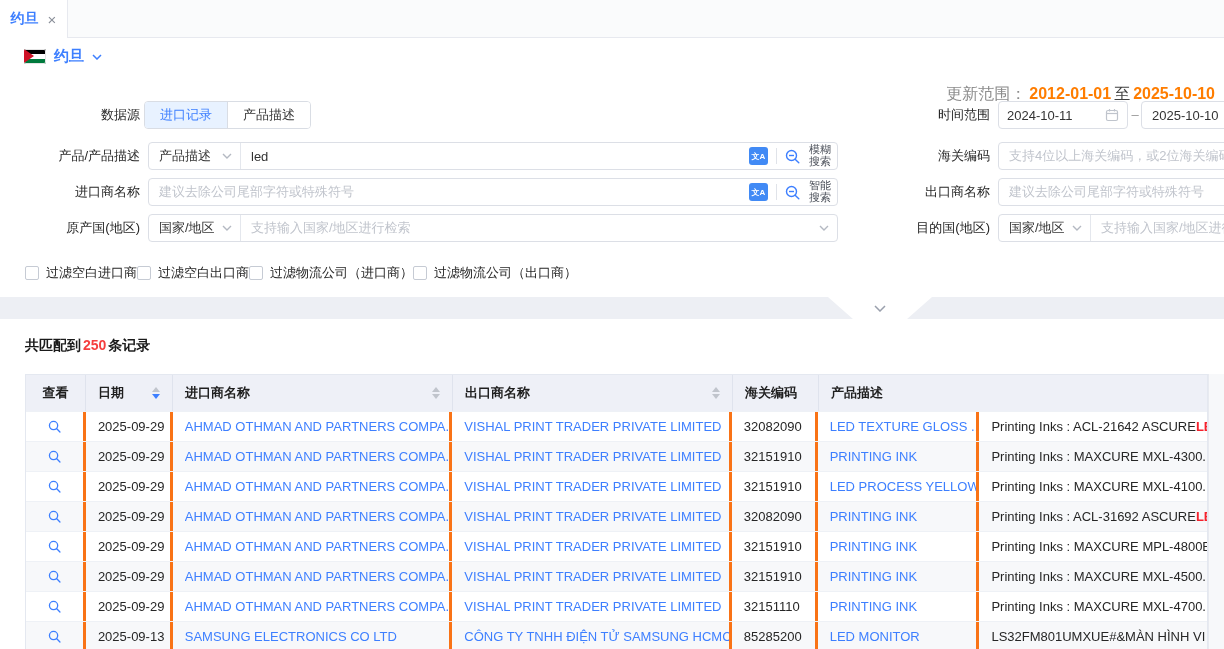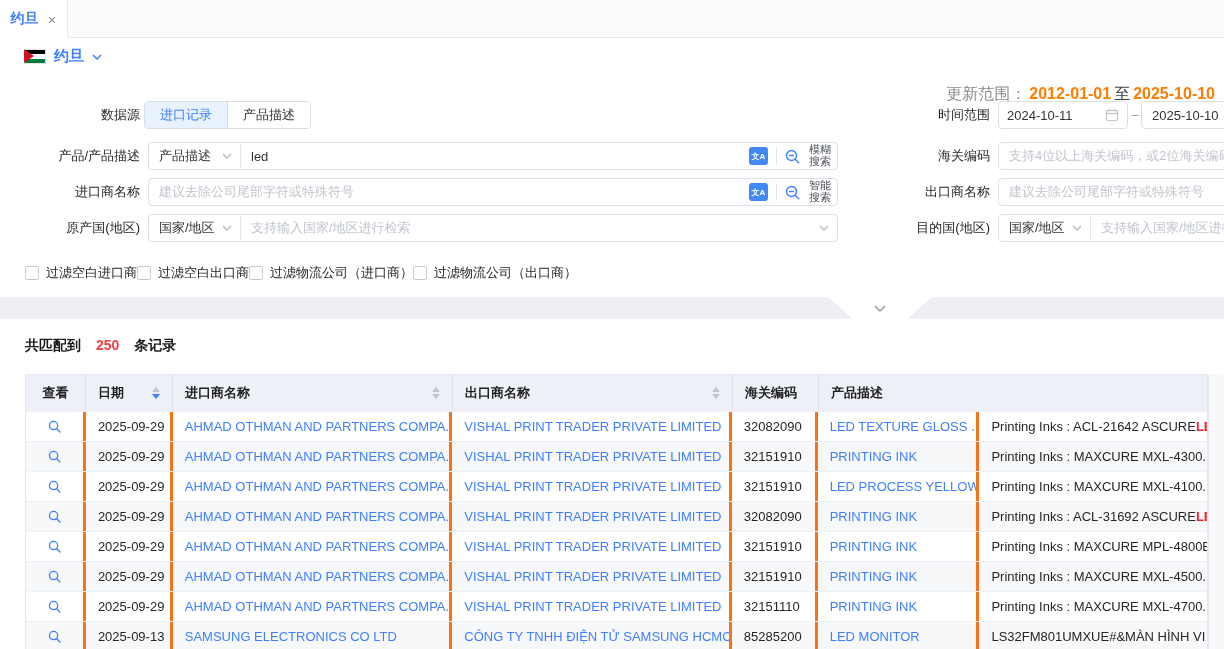--- a/index.html
+++ b/index.html
@@ -54,21 +54,21 @@
   .cb-box { width:14px; height:14px; border:1px solid #c6cbd4; border-radius:2px; background:#fff; margin-right:7px; flex:none; }
   .cb-label { font-size:13px; color:#262626; white-space:nowrap; }
 
   
   .band { position:absolute; top:297px; left:0; width:1224px; height:22px; background:#edeff4; }
   .notch { position:absolute; top:297px; left:828px; width:104px; height:22px; background:#fff;
            clip-path:polygon(0 0, 100% 0, 76% 100%, 24% 100%); display:flex; align-items:center; justify-content:center; cursor:pointer; }
 
   
   .summary { position:absolute; top:337px; left:25px; font-size:14px; font-weight:700; color:#1a1a1a; }
-  .summary .count { color:#f53f3f; padding:0 15px; }
+  .summary .count { color:#f53f3f; padding:0 2px; }
 
   .table { position:absolute; top:374px; left:25px; width:1183px; border:1px solid #e4e8f0; border-bottom:none; background:#fff; }
   .thead { display:flex; height:36px; background:#eef0f7; align-items:stretch; }
   .th { display:flex; align-items:center; padding-left:12px; font-weight:700; color:#1f1f1f; font-size:13px; border-right:1px solid #dfe3ed; }
   .th:last-child { border-right:none; }
   .tr { display:flex; height:30px; align-items:stretch; border-top:1px solid #eef1f6; background:#fff; }
   .tr.striped { background:#f7f8fa; }
   .td { display:flex; align-items:center; padding-left:12px; font-size:13px; color:#262626; border-right:3px solid #f97316; white-space:nowrap; overflow:hidden; }
   .td:last-child { border-right:none; }
   .c-view { width:60px; justify-content:center; padding-left:0; }

